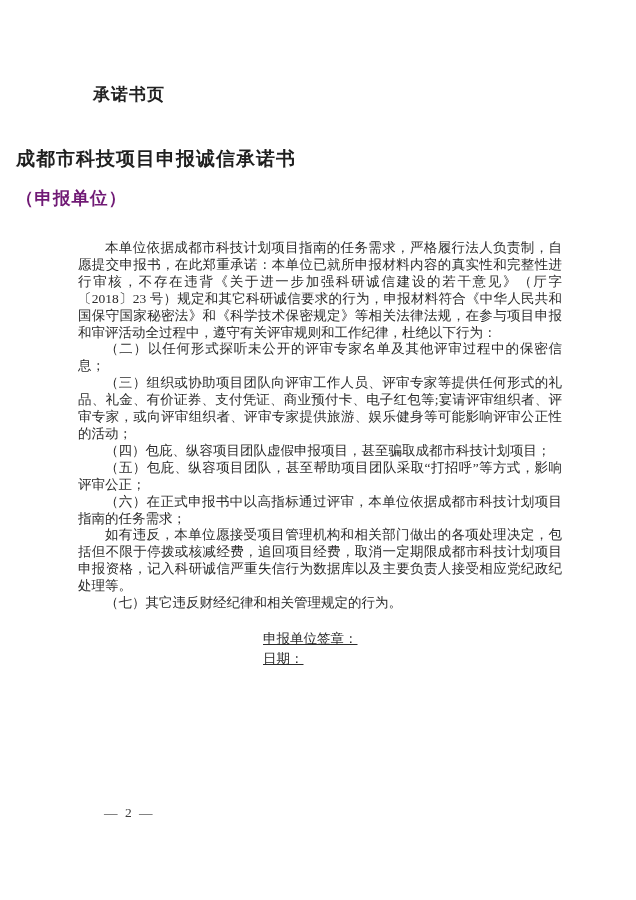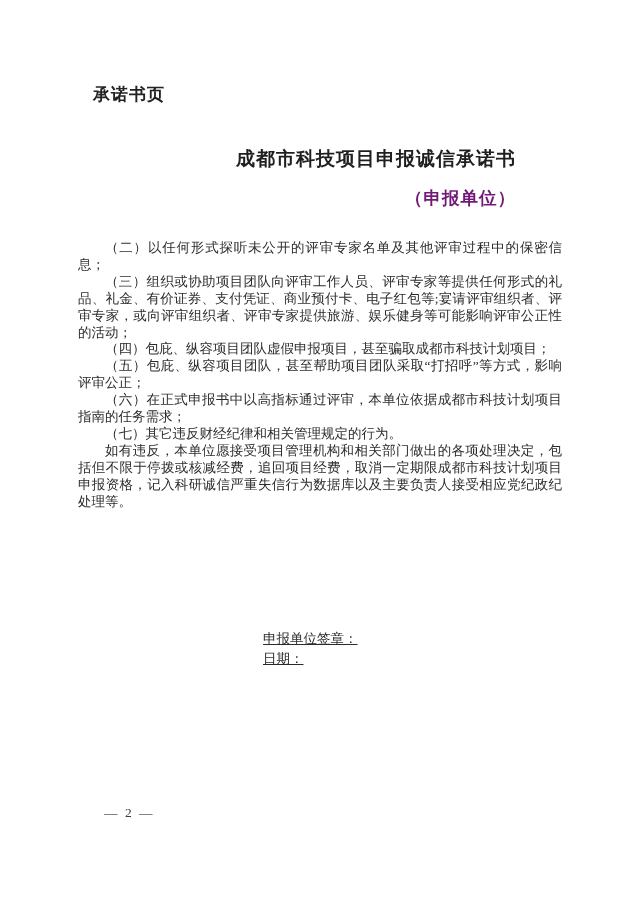--- a/index.html
+++ b/index.html
@@ -21,24 +21,24 @@
     position: absolute;
     left: 93px;
     top: 83px;
     font-size: 17px;
     font-weight: 700;
     letter-spacing: 1px;
     color: #222222;
   }
   .title-block {
     position: absolute;
-    left: 0;
+    left: 16px;
     top: 146px;
     width: 516px;
-    text-align: right;
+    text-align: left;
   }
   .doc-title {
     font-size: 19px;
     font-weight: 700;
     letter-spacing: 1px;
     color: #1f1f1f;
     margin: 0;
   }
   .doc-subtitle {
     font-size: 17.5px;
@@ -89,27 +89,28 @@
 <div class="page" style="background: rgb(255, 255, 255); color: rgb(43, 43, 43);">
 
   <div class="corner-label">承诺书页</div>
 
   <div class="title-block">
     <h1 class="doc-title">成都市科技项目申报诚信承诺书</h1>
     <h2 class="doc-subtitle">（申报单位）</h2>
   </div>
 
   <div class="body-text">
+      <p>本单位依据成都市科技计划项目指南的任务需求，严格履行法人负责制，自愿提交申报书，在此郑重承诺：本单位已就所申报材料内容的真实性和完整性进行审核，不存在违背《关于进一步加强科研诚信建设的若干意见》（厅字〔2018〕23 号）规定和其它科研诚信要求的行为，申报材料符合《中华人民共和国保守国家秘密法》和《科学技术保密规定》等相关法律法规，在参与项目申报和审评活动全过程中，遵守有关评审规则和工作纪律，杜绝以下行为：</p>
       <p>（二）以任何形式探听未公开的评审专家名单及其他评审过程中的保密信息；</p>
       <p>（三）组织或协助项目团队向评审工作人员、评审专家等提供任何形式的礼品、礼金、有价证券、支付凭证、商业预付卡、电子红包等;宴请评审组织者、评审专家，或向评审组织者、评审专家提供旅游、娱乐健身等可能影响评审公正性的活动；</p>
       <p>（四）包庇、纵容项目团队虚假申报项目，甚至骗取成都市科技计划项目；</p>
       <p>（五）包庇、纵容项目团队，甚至帮助项目团队采取“打招呼”等方式，影响评审公正；</p>
       <p>（六）在正式申报书中以高指标通过评审，本单位依据成都市科技计划项目指南的任务需求；</p>
+      <p>如有违反，本单位愿接受项目管理机构和相关部门做出的各项处理决定，包括但不限于停拨或核减经费，追回项目经费，取消一定期限成都市科技计划项目申报资格，记入科研诚信严重失信行为数据库以及主要负责人接受相应党纪政纪处理等。</p>
       <p>（七）其它违反财经纪律和相关管理规定的行为。</p>
-      <p>如有违反，本单位愿接受项目管理机构和相关部门做出的各项处理决定，包括但不限于停拨或核减经费，追回项目经费，取消一定期限成都市科技计划项目申报资格，记入科研诚信严重失信行为数据库以及主要负责人接受相应党纪政纪处理等。</p>
     </div>
 
   <div class="signature-block">
     <div>申报单位签章：</div>
     <div>日期：</div>
   </div>
 
   <div class="page-footer">— 2 —</div>
 
 </div>

